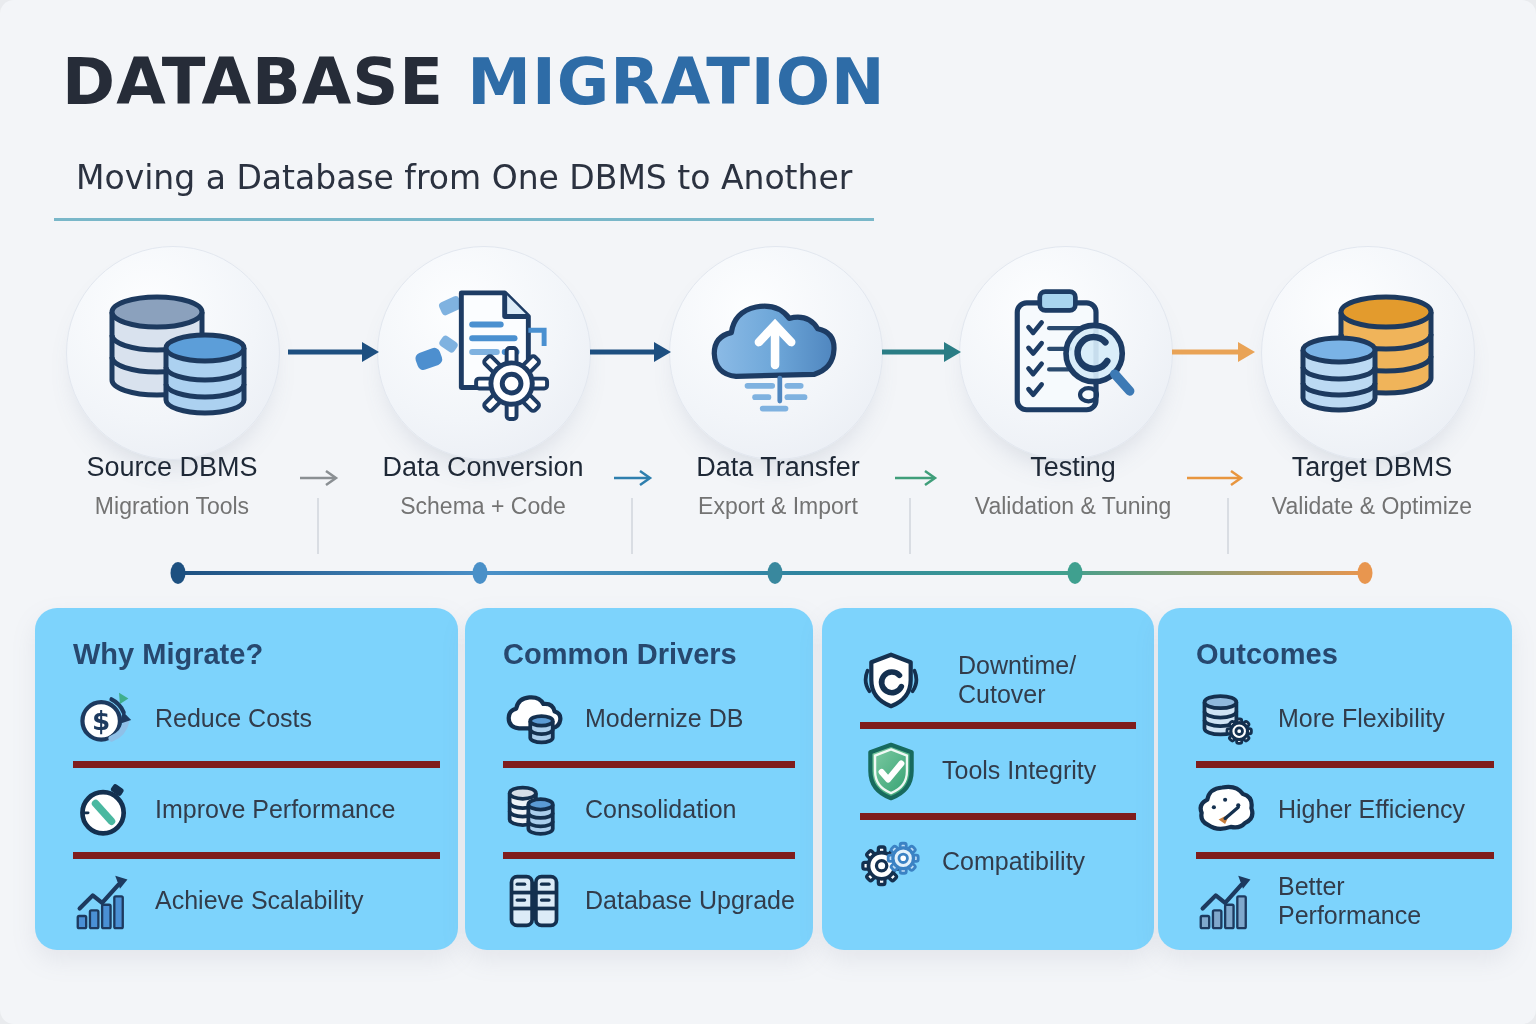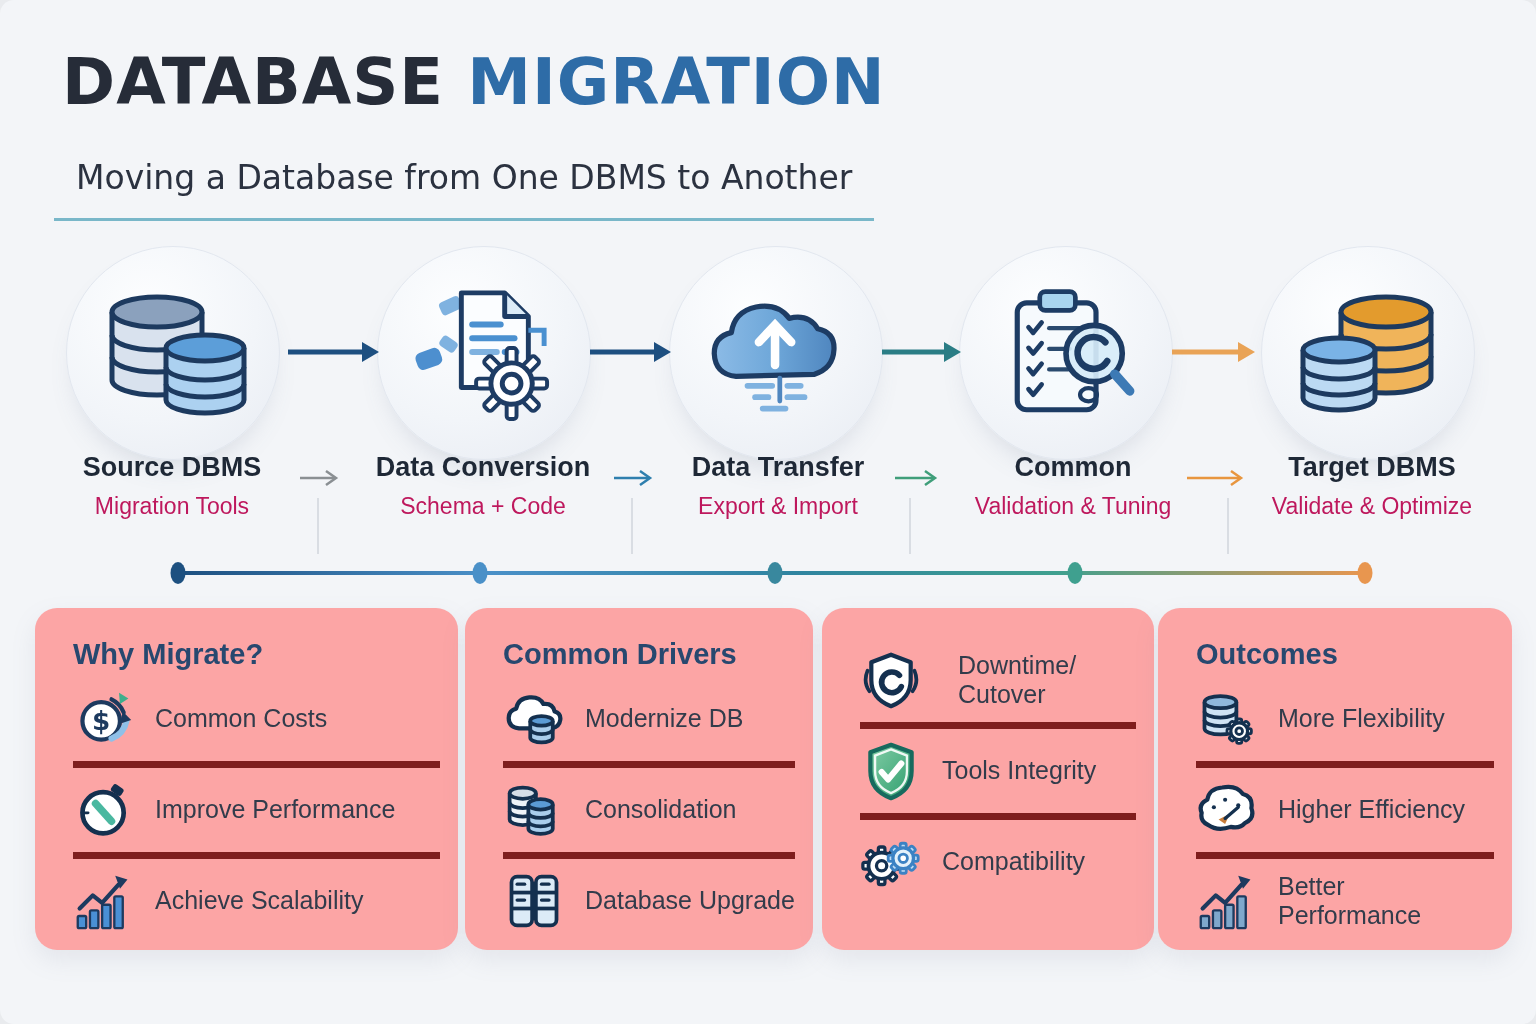--- a/index.html
+++ b/index.html
@@ -21,27 +21,27 @@
           box-shadow:0 16px 28px -14px rgba(100,115,145,.25);
           display:flex;align-items:center;justify-content:center;}
   .c1{left:66px}.c2{left:377px}.c3{left:669px}.c4{left:959px}.c5{left:1261px}
 
   .conn{position:absolute;top:337px;}
   .la{position:absolute;top:468px;}
   .vdiv{position:absolute;top:498px;width:2px;height:56px;background:#d9dde3;}
 
   
   .lbl{position:absolute;top:452px;width:300px;text-align:center;}
-  .lbl h2{margin:0 0 10px 0;font-size:27px;font-weight:700;color:#1e2836;}
-  .lbl p{margin:0;font-size:23px;color:#be185d;}
+  .lbl h2{margin:0 0 10px 0;font-size:27px;font-weight:400;color:#1e2836;}
+  .lbl p{margin:0;font-size:23px;color:#737373;}
 
   .timeline{position:absolute;left:160px;top:558px;}
 
   
-  .card{position:absolute;top:608px;height:342px;background:#fca5a5;border-radius:22px;
+  .card{position:absolute;top:608px;height:342px;background:#7dd3fc;border-radius:22px;
         box-shadow:0 10px 24px rgba(125,135,158,.13);box-sizing:border-box;
         padding:30px 18px 4px 38px;}
   .card1{left:35px;width:423px}.card2{left:465px;width:348px}
   .card3{left:822px;width:332px}.card4{left:1158px;width:354px}
   .card h3{margin:0 0 6px 0;font-size:29px;font-weight:700;color:#27486f;}
   .item{display:flex;align-items:center;gap:20px;height:84px;}
   .item + .item{border-top:7px solid #7f1d1d;}
   .item .ic{flex:0 0 62px;width:62px;height:64px;display:flex;align-items:center;justify-content:center;}
   .item .txt{font-size:25px;color:#323c4b;line-height:1.18;}
   .item .txt span{display:block;margin-left:16px;}
@@ -184,21 +184,21 @@
   </div>
   <div class="lbl" style="left:333px">
     <h2>Data Conversion</h2>
     <p>Schema + Code</p>
   </div>
   <div class="lbl" style="left:628px">
     <h2>Data Transfer</h2>
     <p>Export &amp; Import</p>
   </div>
   <div class="lbl" style="left:923px">
-    <h2>Common</h2>
+    <h2>Testing</h2>
     <p>Validation &amp; Tuning</p>
   </div>
   <div class="lbl" style="left:1222px">
     <h2>Target DBMS</h2>
     <p>Validate &amp; Optimize</p>
   </div>
 
   <svg class="la" style="left:298px" width="44" height="20">
     <line x1="2" y1="10" x2="36" y2="10" stroke="#8a8f93" stroke-width="2.5"></line>
     <polyline points="28,3 38,10 28,17" fill="none" stroke="#8a8f93" stroke-width="2.5"></polyline>
@@ -245,21 +245,21 @@
       <span class="ic">
         <svg viewBox="0 0 64 64" width="60" height="60">
           <circle cx="29" cy="34" r="20" fill="#ffffff" stroke="#1d3a5f" stroke-width="4.5"></circle>
           <text x="29" y="44" font-size="28" font-weight="bold" fill="#1d3a5f" text-anchor="middle" font-family="DejaVu Sans, sans-serif">$</text>
           <path d="M40 11 a26 26 0 0 1 13 14" fill="none" stroke="#1d3a5f" stroke-width="4.5" stroke-linecap="round"></path>
           <polygon points="48,4 58,10 49,16" fill="#3fae8c"></polygon>
           <path d="M56 34 a26 26 0 0 1 -16 19" fill="none" stroke="#8fc0e8" stroke-width="6.5" stroke-linecap="round"></path>
           <polygon points="52,24 61,33 49,37" fill="#1d3a5f"></polygon>
         </svg>
       </span>
-      <span class="txt">Common Costs</span>
+      <span class="txt">Reduce Costs</span>
     </div>
     <div class="item">
       <span class="ic">
         <svg viewBox="0 0 64 64" width="60" height="60">
           <circle cx="31" cy="35" r="22" fill="#ffffff" stroke="#14304f" stroke-width="5"></circle>
           <rect x="40" y="6" width="13" height="9" rx="3" transform="rotate(35 46 10)" fill="#14304f"></rect>
           <line x1="23" y1="25" x2="40" y2="44" stroke="#4ab8a0" stroke-width="8" stroke-linecap="round"></line>
           <line x1="11" y1="35" x2="15" y2="35" stroke="#14304f" stroke-width="3" stroke-linecap="round"></line>
         </svg>
       </span>

